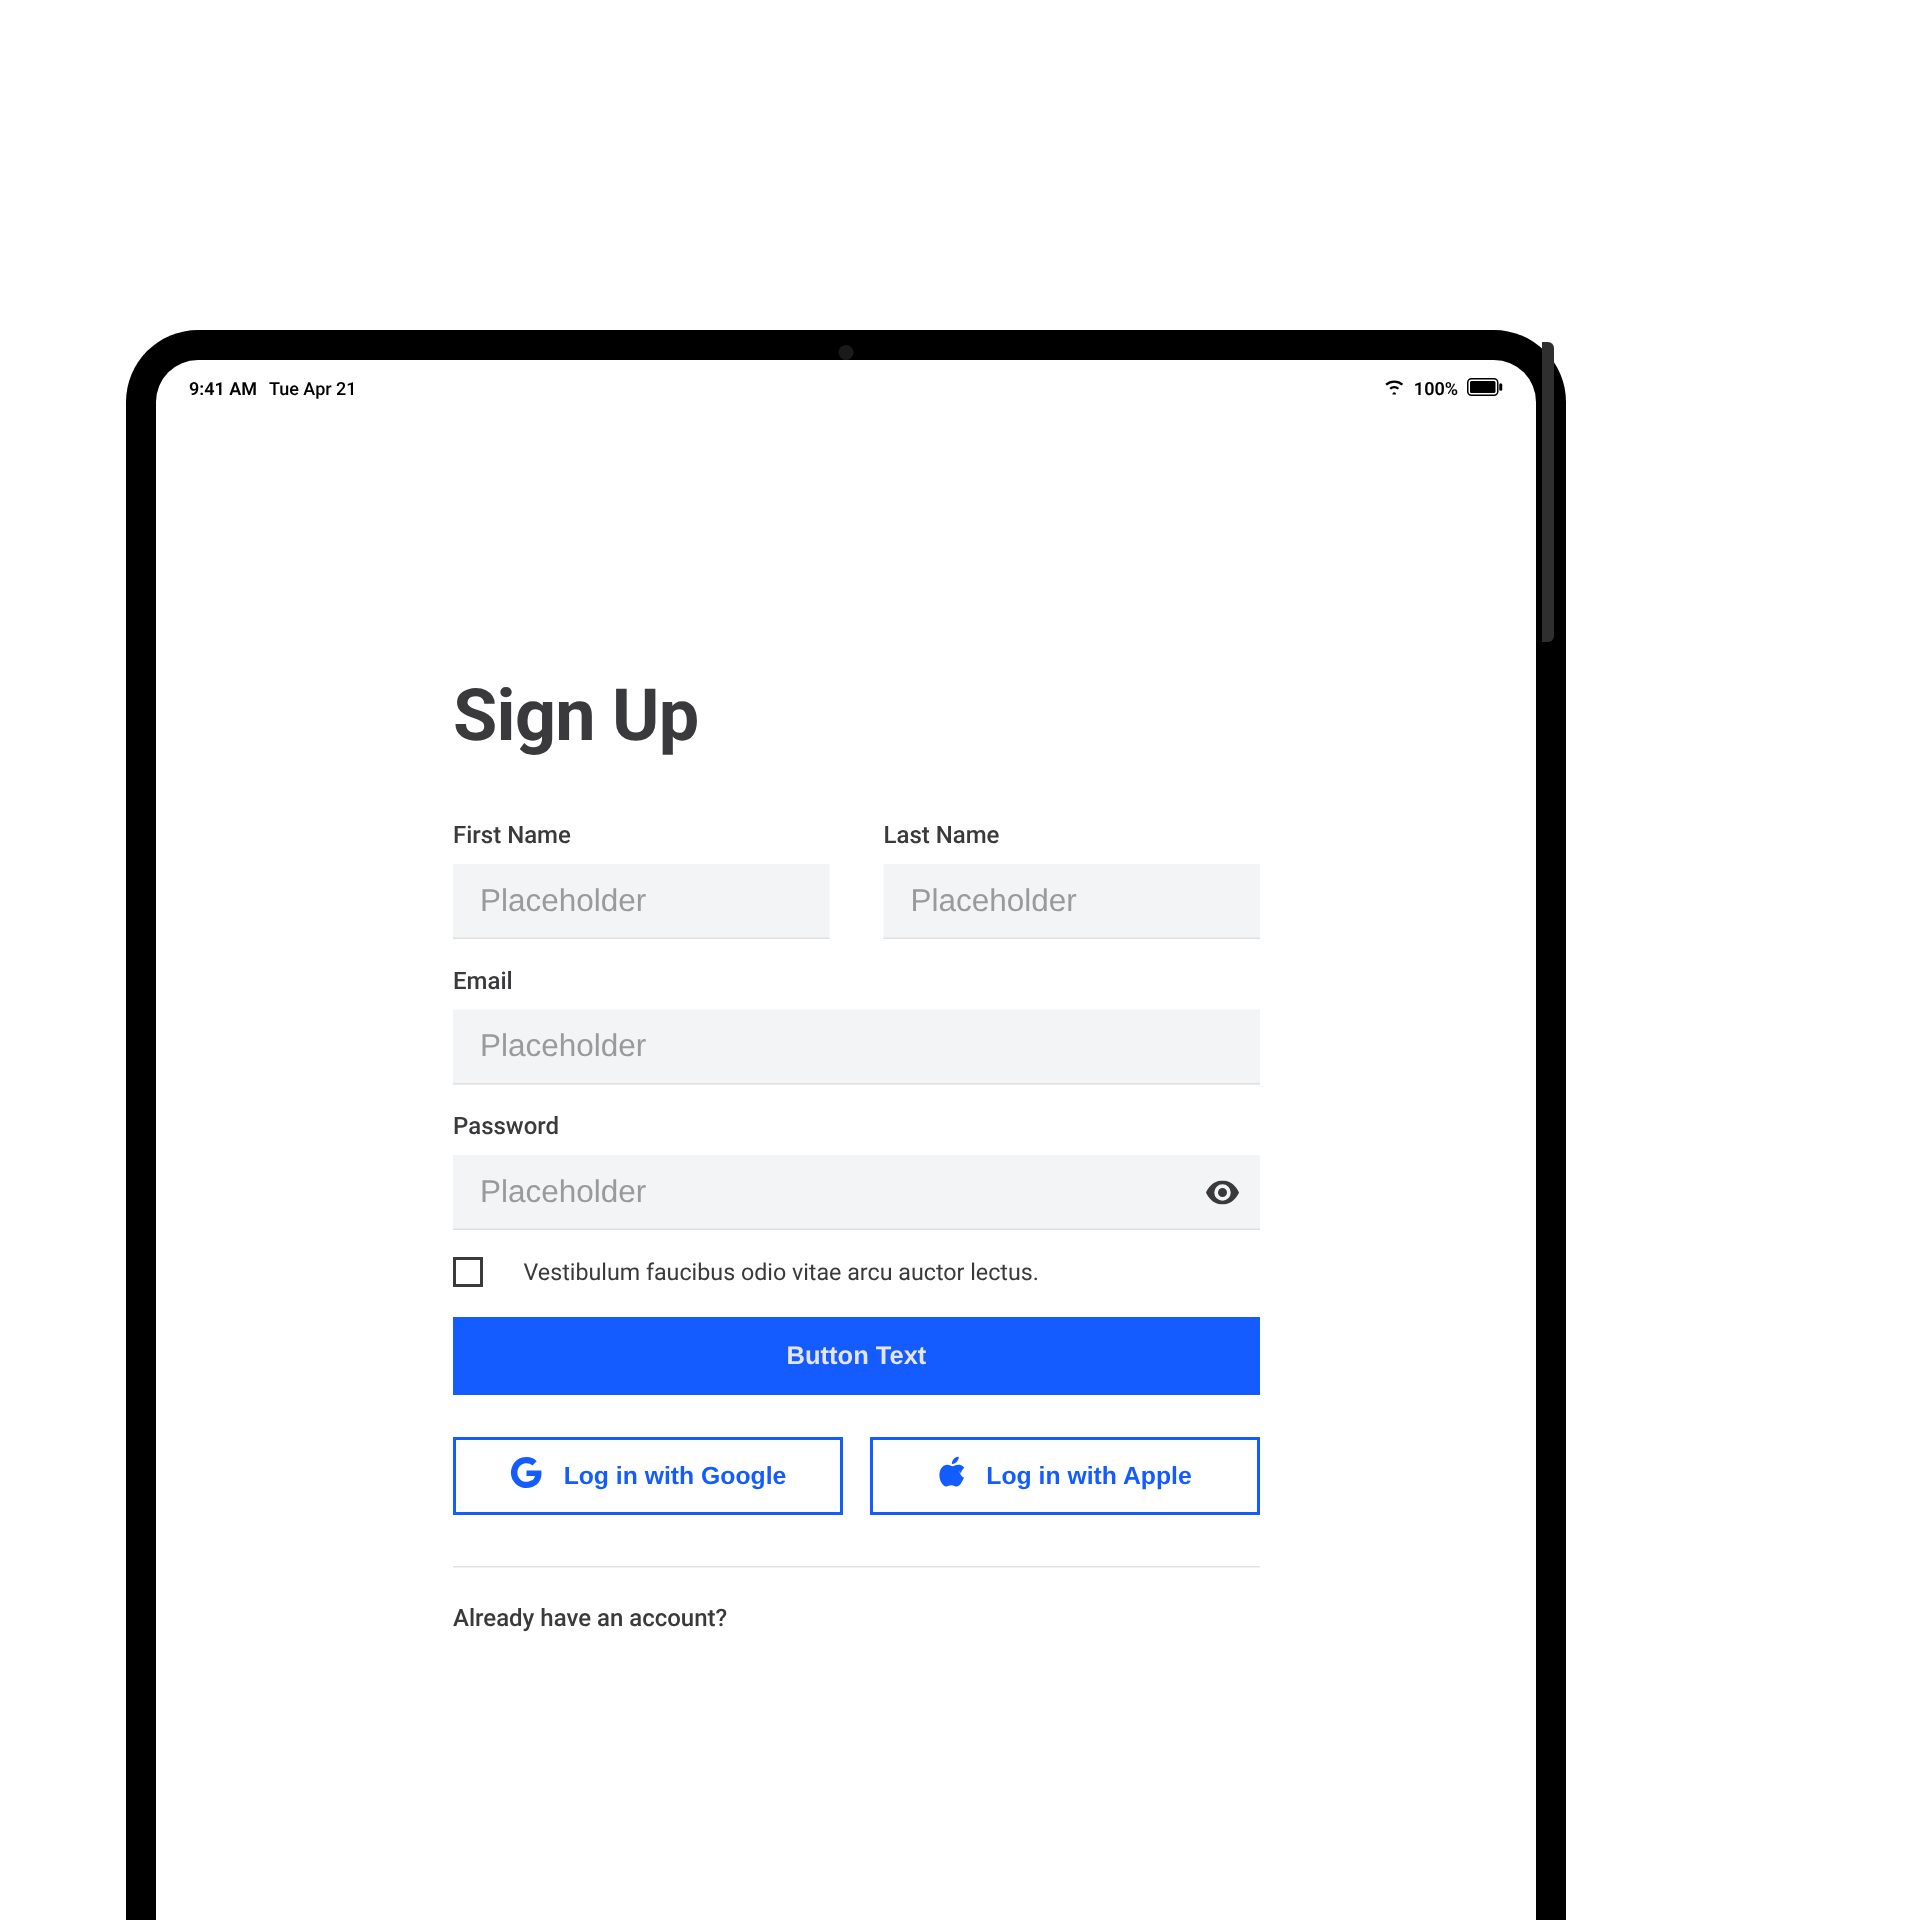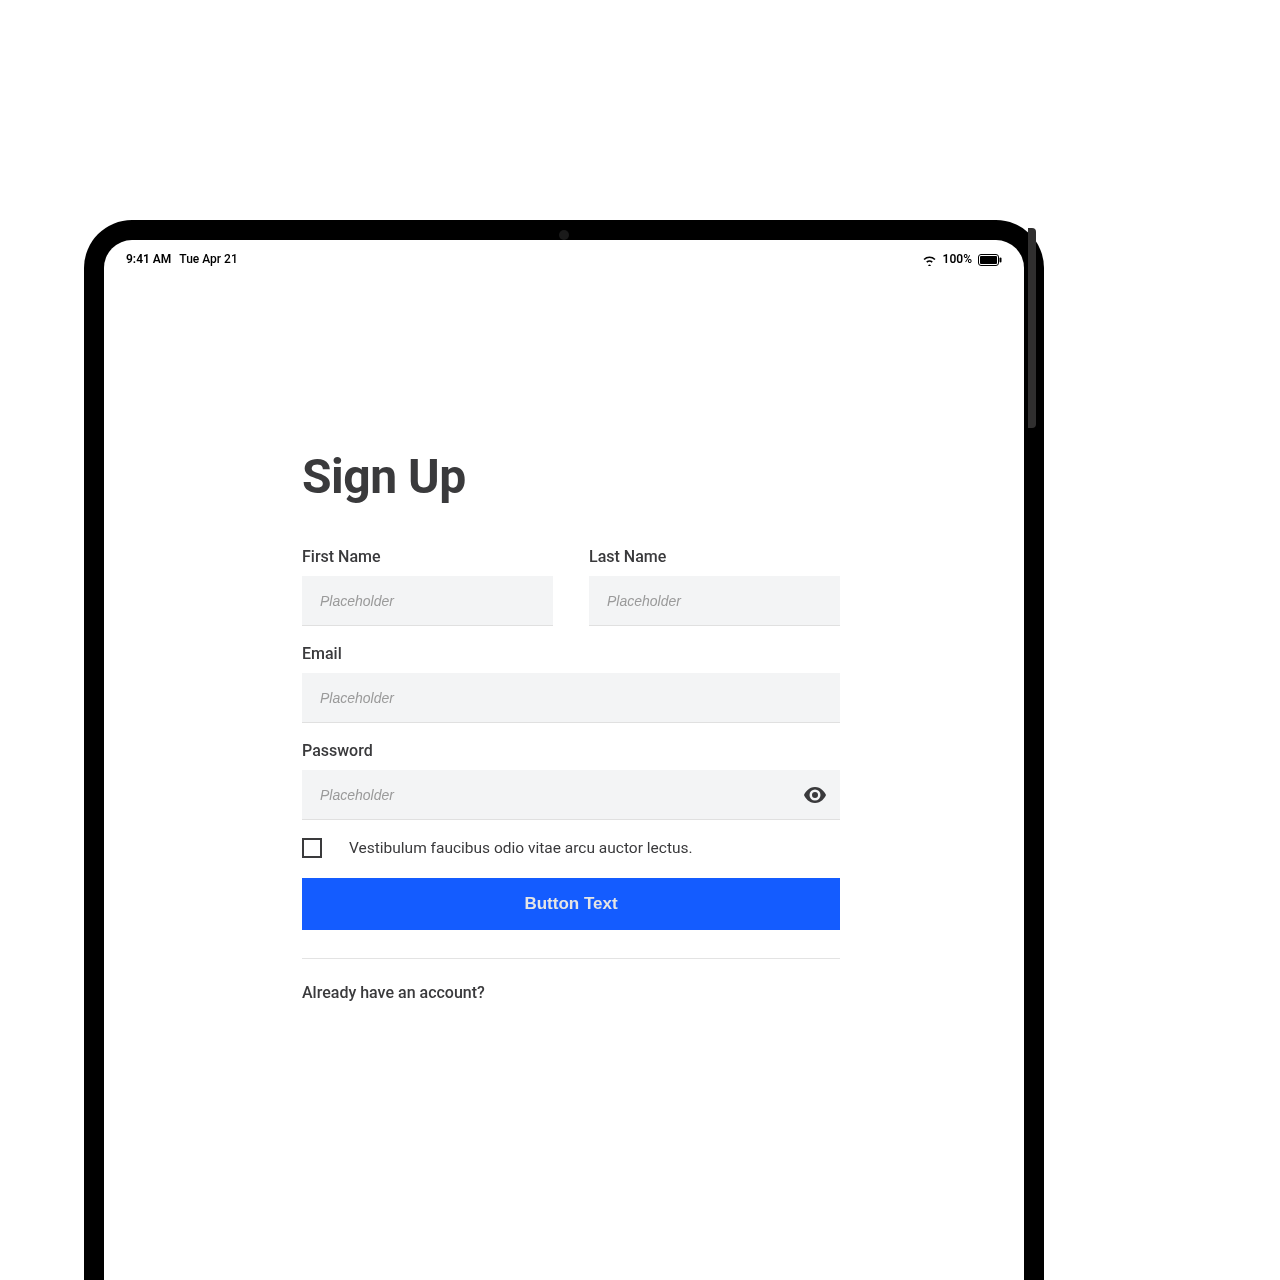--- a/index.html
+++ b/index.html
@@ -54,21 +54,21 @@
       display: flex;
       justify-content: space-between;
       align-items: center;
       padding: 12px 22px 4px 22px;
       font-size: 12px;
       font-weight: 600;
       color: #000000;
     }
     .status-left { display: flex; gap: 8px; align-items: baseline; }
     .status-left .date { font-weight: 500; }
-    .status-right { display: flex; gap: 6px; align-items: flex-end; }
+    .status-right { display: flex; gap: 6px; align-items: flex-start; }
     .wifi-icon, .battery-icon { display: inline-flex; align-items: center; }
 
     
     .content-wrap {
       padding: 178px 184px 0 184px;
       margin-left: 14px;
     }
     .page-title {
       font-size: 48px;
       font-weight: 700;
@@ -92,24 +92,23 @@
       height: 50px;
       display: flex;
       align-items: center;
     }
     .field-input {
       border: none;
       background: transparent;
       width: 100%;
       height: 100%;
       padding: 0 18px;
-      font-size: 14px;
+      font-size: 21px;
       color: #0369a1;
       outline: none;
-      font-style: italic;
     }
     .field-input::placeholder { color: #9a9a9a; }
     .eye-toggle {
       position: absolute;
       right: 14px;
       top: 50%;
       transform: translateY(-50%);
       cursor: pointer;
       display: flex;
     }
@@ -240,20 +239,41 @@
         </div>
       </div>
 
       <div class="checkbox-row">
         <div class="checkbox"></div>
         <span class="checkbox-label">Vestibulum faucibus odio vitae arcu auctor lectus.</span>
       </div>
 
       <button class="primary-btn">Button Text</button>
 
+      <div class="social-row">
+        <button class="social-btn">
+          <span>
+            <svg width="22" height="22" viewBox="0 0 22 22">
+                <path d="M21 11.2c0-.7-.06-1.3-.17-1.9H11v3.7h5.6c-.25 1.3-1 2.4-2.1 3.1v2.6h3.4C19.9 17 21 14.4 21 11.2z" fill="#145cff"></path>
+                <path d="M11 21c2.8 0 5.1-.9 6.9-2.5l-3.4-2.6c-.9.6-2.1 1-3.5 1-2.7 0-5-1.8-5.8-4.3H1.7v2.7C3.4 18.8 6.9 21 11 21z" fill="#145cff"></path>
+                <path d="M5.2 12.6c-.2-.6-.3-1.2-.3-1.9s.1-1.3.3-1.9V6.1H1.7C1 7.5.6 9.2.6 10.7s.4 3.2 1.1 4.6l3.5-2.7z" fill="#145cff"></path>
+                <path d="M11 4.5c1.5 0 2.9.5 3.9 1.5l2.9-2.9C16.1 1.4 13.8.4 11 .4 6.9.4 3.4 2.6 1.7 6.1l3.5 2.7C6 6.3 8.3 4.5 11 4.5z" fill="#145cff"></path>
+              </svg>
+          </span>
+          <span>Log in with Google</span>
+        </button>
+        <button class="social-btn">
+          <span>
+            <svg width="18" height="22" viewBox="0 0 18 22">
+                <path d="M14.7 11.6c0-2.7 2.2-4 2.3-4-1.3-1.8-3.2-2.1-3.9-2.1-1.6-.2-3.2 1-4 1s-2.1-1-3.5-1C3.9 5.5 2.3 6.5 1.4 8 .4 9.7-.5 12.8 1.3 17c.9 1.5 2 3.1 3.4 3 1.4-.1 1.9-.9 3.6-.9s2.1.9 3.6.9c1.5 0 2.4-1.5 3.3-3 1-1.5 1.4-2.9 1.5-3-.1 0-2.9-1.1-3-4.4zM12 3.4c.8-.9 1.3-2.2 1.1-3.4-1.1 0-2.5.8-3.3 1.7-.7.8-1.3 2.1-1.2 3.3 1.3.1 2.6-.6 3.4-1.6z" fill="#145cff"></path>
+              </svg>
+          </span>
+          <span>Log in with Apple</span>
+        </button>
+      </div>
 
       <div class="divider"></div>
 
       <div class="already-text">Already have an account?</div>
     </div>
 
   </div>
 </div>
 <div class="device-outer-edge"></div>
 

